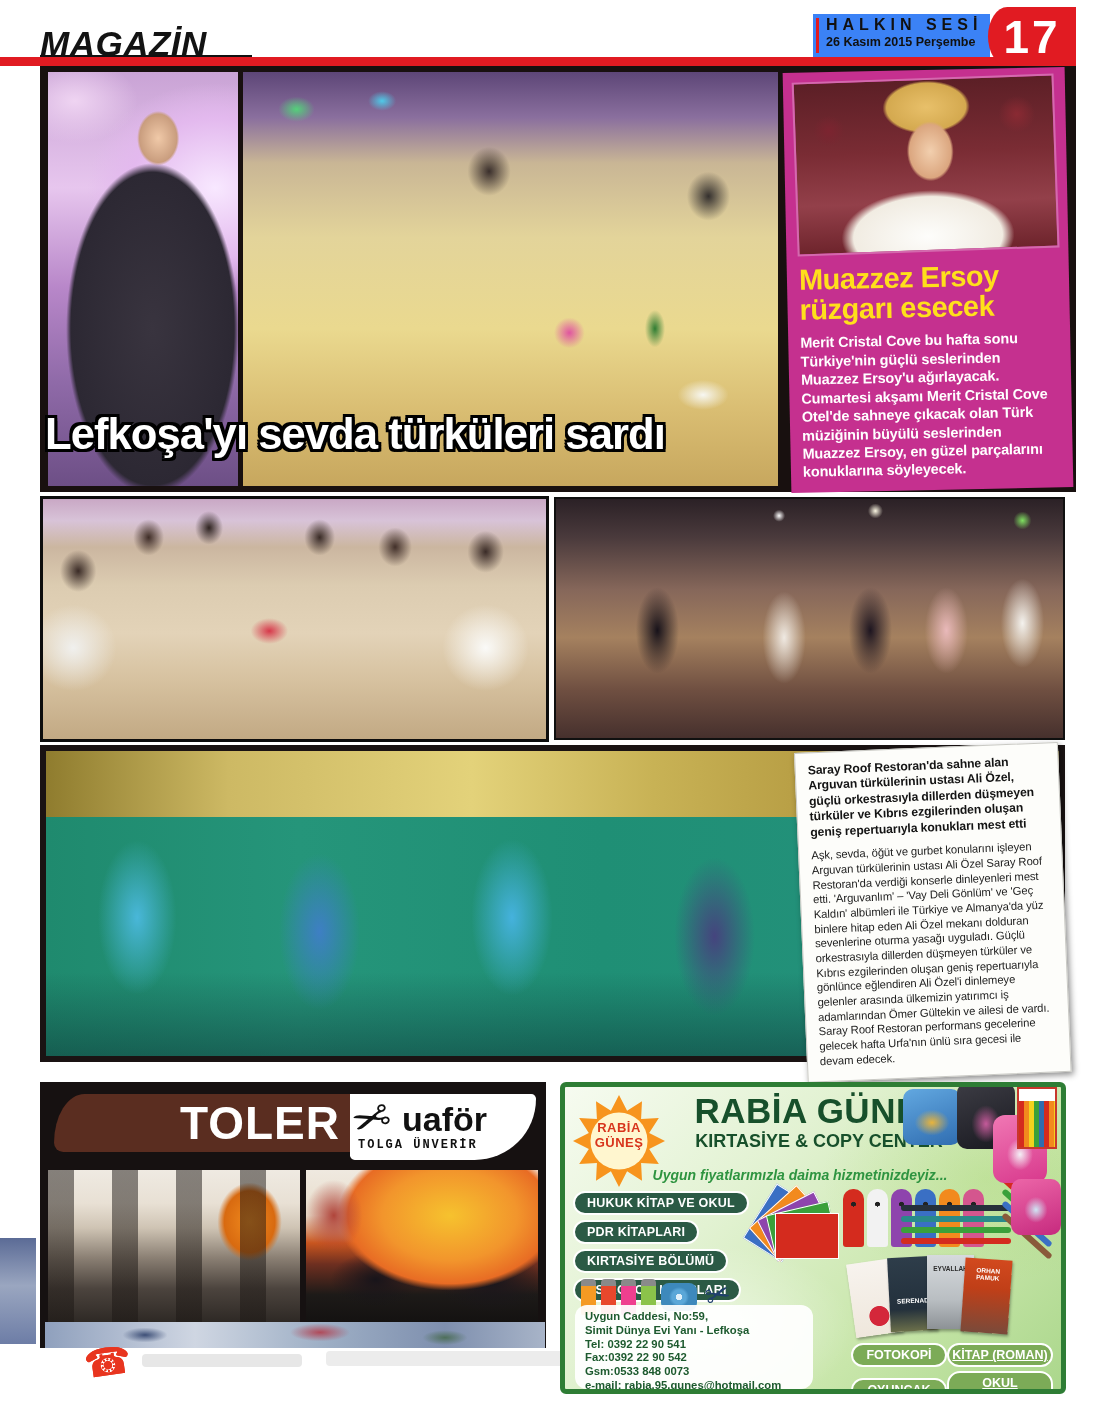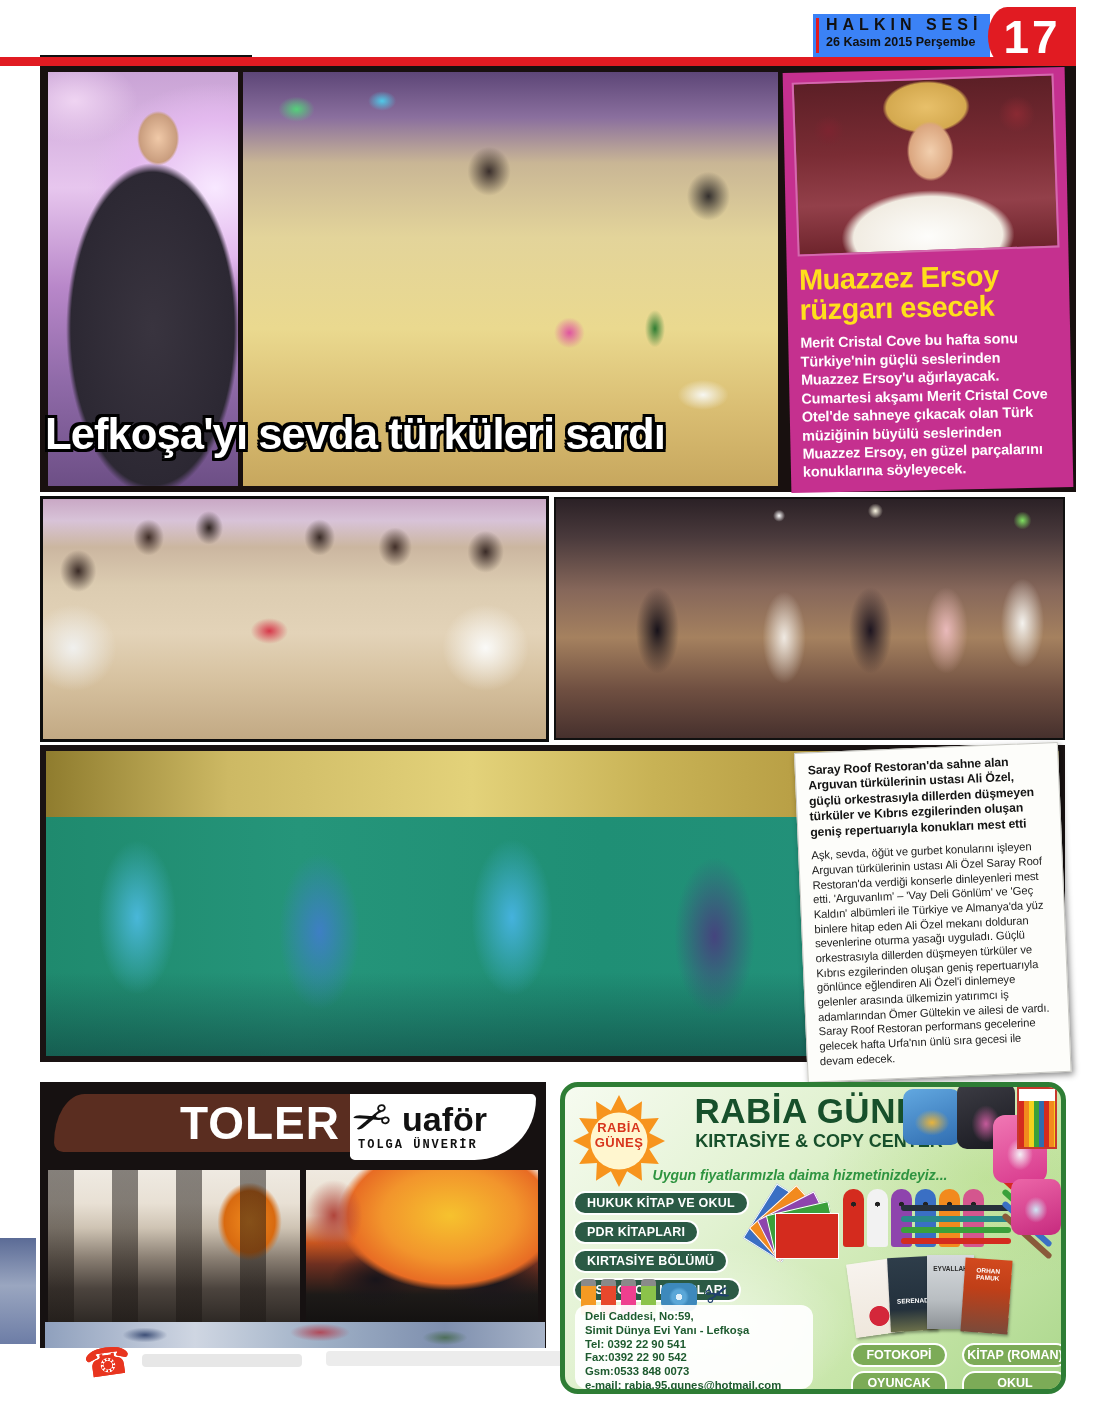--- a/index.html
+++ b/index.html
@@ -134,21 +134,21 @@
     background:linear-gradient(180deg,#5b6b96 0%,#9aa6c0 45%,#6d7da6 100%);}
   .phone-row{left:84px;top:1340px;width:480px;height:50px;}
   .phone-icon{position:absolute;left:0;top:0;font-size:38px;color:#e8351f;transform:rotate(-8deg);
     text-shadow:0 0 0 #e8351f;}
   .faint-bar{position:absolute;border-radius:4px;background:#e7e7e7;}
   .fb1{left:58px;top:14px;width:160px;height:13px;}
   .fb2{left:242px;top:11px;width:250px;height:15px;background:#ececec;}
 
   
   .rabia-ad{left:560px;top:1082px;width:506px;height:312px;box-sizing:border-box;border:5px solid #2e7d35;
-    border-radius:18px;overflow:hidden;
+    border-radius:6px;overflow:hidden;
     background:
       radial-gradient(200px 120px at 30% 80%, rgba(255,255,255,.5), transparent 70%),
       radial-gradient(220px 140px at 85% 30%, #8cc63f33, transparent 75%),
       linear-gradient(135deg,#f6fbf0 0%,#e2f2d2 35%,#c8e6aa 70%,#abd78c 100%);}
   .sun{left:8px;top:8px;width:92px;height:92px;}
   .sun svg{width:100%;height:100%;}
   .sun-text{position:absolute;left:0;top:26px;width:100%;text-align:center;font-size:13px;line-height:1.15;
     font-weight:900;color:#d8341c;letter-spacing:.5px;}
   .rabia-title{left:104px;top:4px;width:300px;text-align:center;font-size:35px;font-weight:900;color:#17502b;letter-spacing:.5px;}
   .rabia-subtitle{left:104px;top:44px;width:300px;text-align:center;font-size:18px;font-weight:800;color:#17502b;}
@@ -185,41 +185,42 @@
     color:#fff;font-size:6.5px;font-weight:800;text-align:center;overflow:hidden;}
   .bk1{left:0;top:6px;transform:rotate(-8deg);background:
       radial-gradient(16px 16px at 55% 75%, #d4273a 60%, transparent 65%),
       linear-gradient(180deg,#f7f3ee 0%,#efe7dc 100%);}
   .bk2{left:38px;top:2px;transform:rotate(-3deg);background:
       linear-gradient(180deg,#2e3d4a 0%,#23303c 70%,#6b6f4a 100%);padding-top:40px;}
   .bk3{left:76px;top:0;background:linear-gradient(180deg,#d6dadd 0%,#b9bec2 60%,#8d9296 100%);color:#2b2b2b;padding-top:10px;}
   .bk4{left:112px;top:4px;transform:rotate(4deg);background:
       linear-gradient(180deg,#d2491e 0%,#c03f18 40%,#7a4a3a 100%);padding-top:8px;}
   .svc{left:286px;top:256px;width:206px;}
-  .svc-row{display:flex;gap:15px;margin-bottom:4px;}
+  .svc-row{display:flex;gap:0;margin-bottom:4px;align-items:center;}
   .svc-pill{flex:0 0 auto;box-sizing:border-box;background:#7cab57;border:2px solid #fff;border-radius:13px;
     color:#fff;font-size:12.5px;font-weight:800;text-align:center;padding:3px 0;}
-  .svc-a{width:96px;} .svc-b{width:106px;}
+  .svc-a{width:96px;} .svc-b{width:106px;text-decoration:underline;}
   .bp-blue{left:338px;top:2px;width:58px;height:56px;border-radius:10px;
     background:radial-gradient(24px 18px at 50% 60%, #e8b43c, transparent 72%),linear-gradient(160deg,#62a8e0,#2f6cb0);}
   .bp-black{left:392px;top:-4px;width:58px;height:66px;border-radius:10px;
     background:radial-gradient(20px 26px at 50% 62%, #c45a9a, transparent 72%),linear-gradient(160deg,#3c3c44,#191920);}
   .bp-pink1{left:428px;top:28px;width:54px;height:68px;border-radius:12px;
     background:radial-gradient(18px 22px at 50% 58%, #f4f0f6, transparent 72%),linear-gradient(160deg,#f078b4,#d8388c);}
   .bp-pink2{left:446px;top:92px;width:50px;height:56px;border-radius:10px;
     background:radial-gradient(16px 18px at 50% 55%, #cfe6f5, transparent 72%),linear-gradient(160deg,#ec66a8,#c62a7e);}
   .crayons1{left:452px;top:0;width:40px;height:62px;border:2px solid #c8372c;box-sizing:border-box;
     background:linear-gradient(180deg,#fff 0 12px, transparent 12px),
       repeating-linear-gradient(90deg,#d42b1e 0 5px,#f28a1e 5px 10px,#f2d31e 10px 15px,#3aa03a 15px 20px,#2f6cb0 20px 25px);}
 </style>
 </head>
 <body>
 
 <div class="page">
 
+  <div class="abs magazin">MAGAZİN</div>
   <div class="abs mag-rule"></div>
   <div class="abs red-bar"></div>
   <div class="abs masthead">
     <div class="rline"></div>
     <div class="mast-title">HALKIN SESİ</div>
     <div class="mast-date">26 Kasım 2015 Perşembe</div>
   </div>
   <div class="abs page-tab">
     <span class="page-num">17</span>
   </div>
@@ -323,21 +324,21 @@
     <div class="abs hl-row">
       <span style="left:0;background:#f59a23;"></span>
       <span style="left:20px;background:#e8482c;"></span>
       <span style="left:40px;background:#ef3f8f;"></span>
       <span style="left:60px;background:#8bc34a;"></span>
     </div>
     <div class="abs tape"></div>
     <div class="abs small-scissors">✂</div>
 
     <div class="abs contact">
-      <div>Deli Caddesi, No:59,</div>
+      <div>Uygun Caddesi, No:59,</div>
       <div>Simit Dünya Evi Yanı - Lefkoşa</div>
       <div>Tel: 0392 22 90 541</div>
       <div>Fax:0392 22 90 542</div>
       <div>Gsm:0533 848 0073</div>
       <div>e-mail: rabia.95.gunes@hotmail.com</div>
     </div>
 
     <div class="abs boy"></div>
 
     <div class="abs books">

